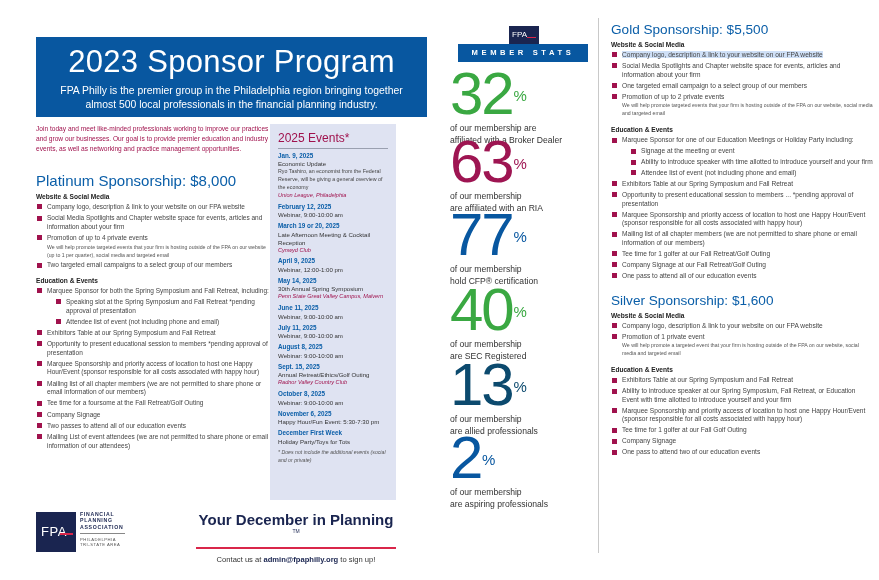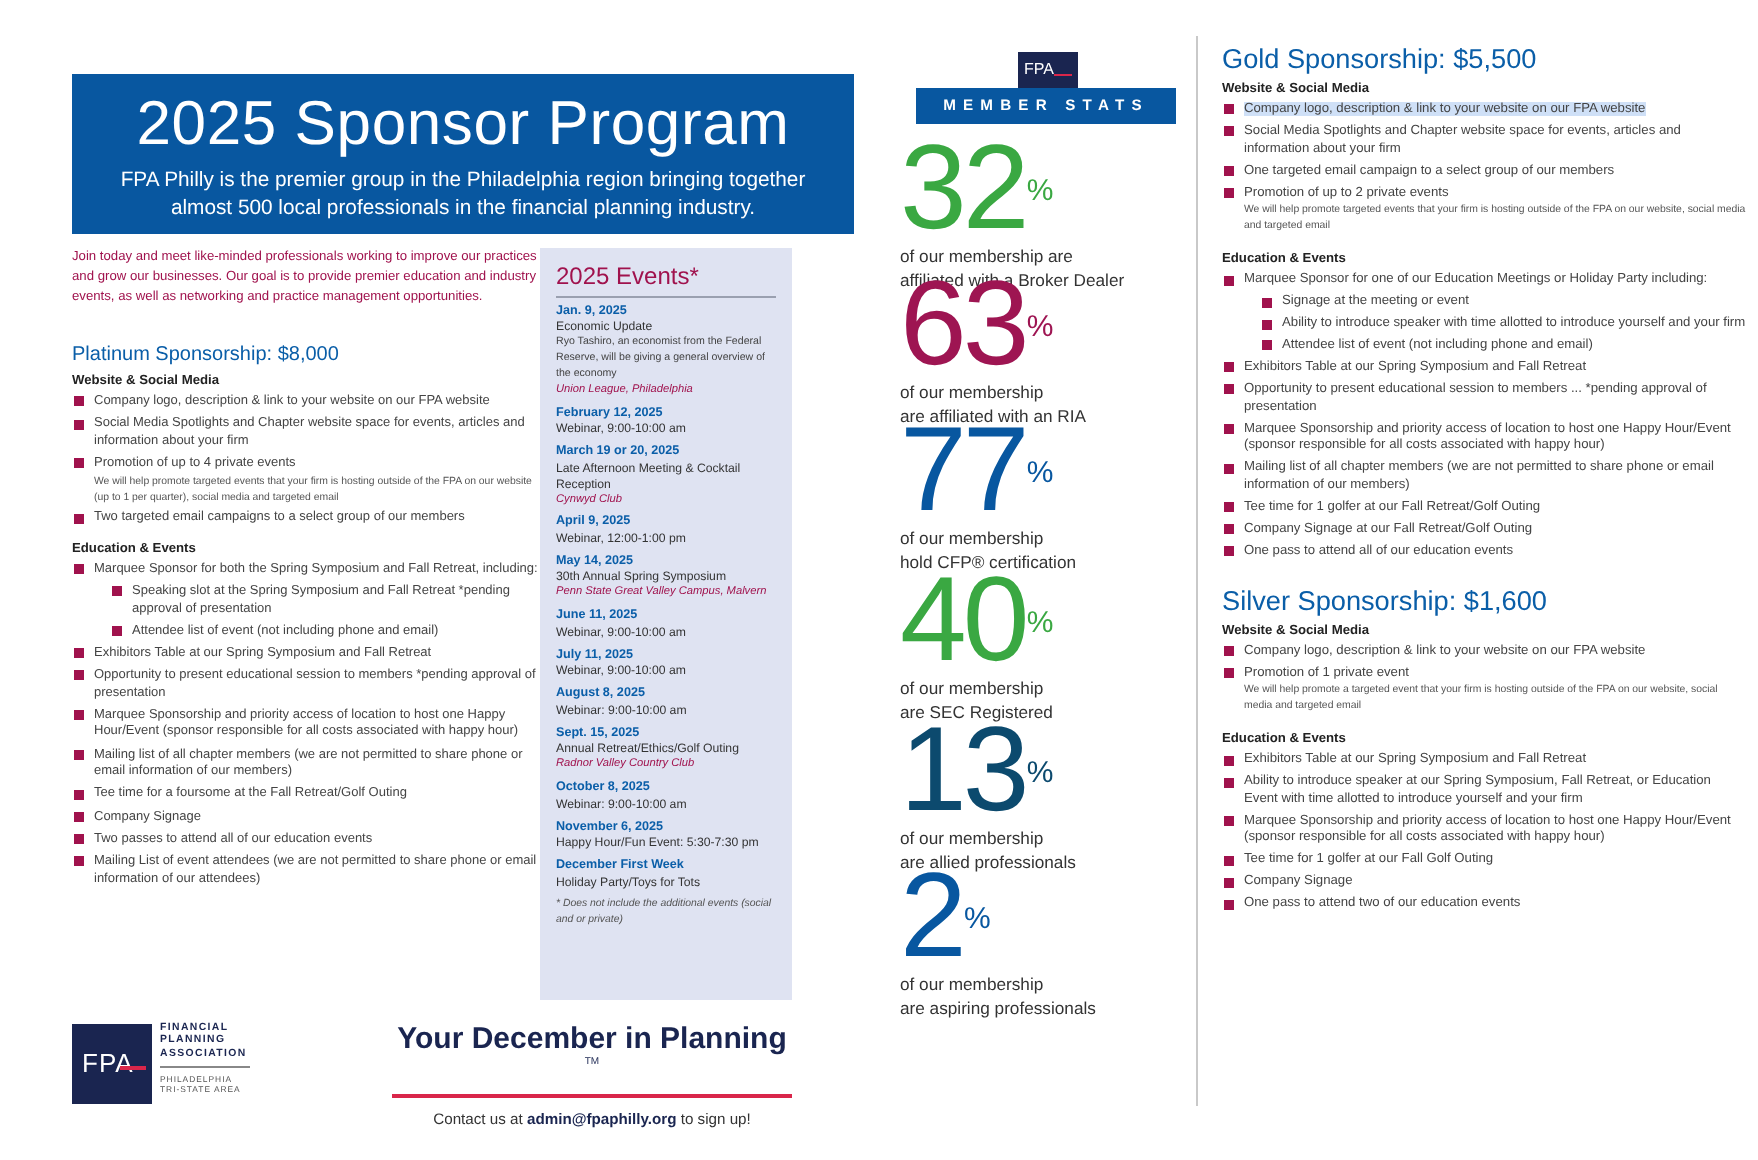--- a/index.html
+++ b/index.html
@@ -12,21 +12,21 @@
     background: #0857a0; color: #fff; text-align: center;
   }
   .banner h1 { font-weight: normal; font-size: 31px; margin-top: 7px; letter-spacing: 0.3px; }
   .banner p { font-size: 10.4px; line-height: 14px; margin-top: 4px; }
 
   .intro {
     position: absolute; left: 36px; top: 124px; width: 236px;
     font-size: 6.6px; line-height: 10.2px; color: #a0124d;
   }
   .left-col { position: absolute; left: 36px; top: 172px; width: 236px; }
-  .tier-title { font-size: 10px; color: #0a5ea8; font-weight: normal; margin-bottom: 4px; }
+  .tier-title { font-size: 15px; color: #0a5ea8; font-weight: normal; margin-bottom: 4px; }
   .sub-title { font-size: 6.6px; font-weight: bold; color: #222; margin: 4px 0 3px; }
   ul.bl { list-style: none; }
   ul.bl li {
     position: relative; padding-left: 11px; font-size: 6.5px; line-height: 8.6px;
     color: #444; margin-bottom: 2.6px;
   }
   ul.bl li::before {
     content: ""; position: absolute; left: 1px; top: 1.4px; width: 5px; height: 5px; background: #a0124d;
   }
   ul.bl li.sub { margin-left: 19px; }
@@ -77,21 +77,21 @@
   .right-col .tier-title { font-size: 13.6px; }
   .right-col ul.bl li { font-size: 6.6px; line-height: 8.6px; color: #444; margin-bottom: 2.4px; }
   .right-col .sub-title { margin: 4px 0 3px; }
   .hl { background: #cfe0f7; }
   .gap { height: 10px; }
 </style>
 </head>
 <body>
 
 <div class="banner">
-  <h1>2025 Sponsor Program</h1>
+  <h1>2023 Sponsor Program</h1>
   <p>
     <span>FPA Philly is the premier group in the Philadelphia region bringing together</span><br>
     <span>almost 500 local professionals in the financial planning industry.</span>
   </p>
 </div>
 
 <p class="intro">Join today and meet like-minded professionals working to improve our practices and grow our businesses. Our goal is to provide premier education and industry events, as well as networking and practice management opportunities.</p>
 
 <div class="left-col">
   <h2 class="tier-title">Platinum Sponsorship: $8,000</h2>

